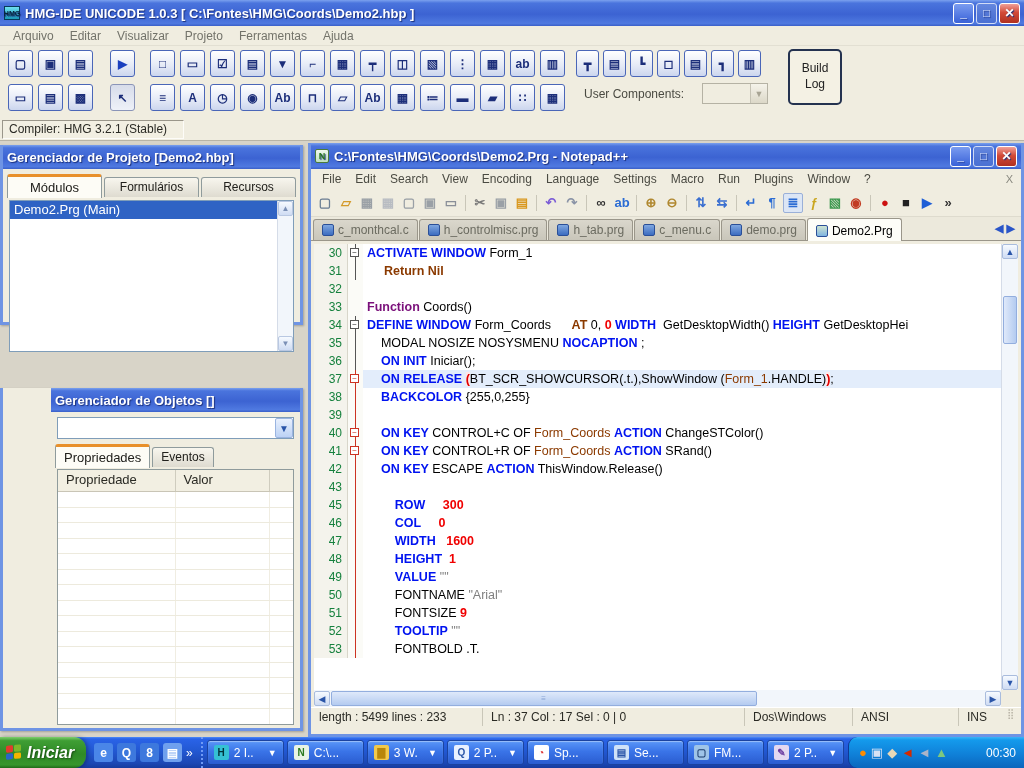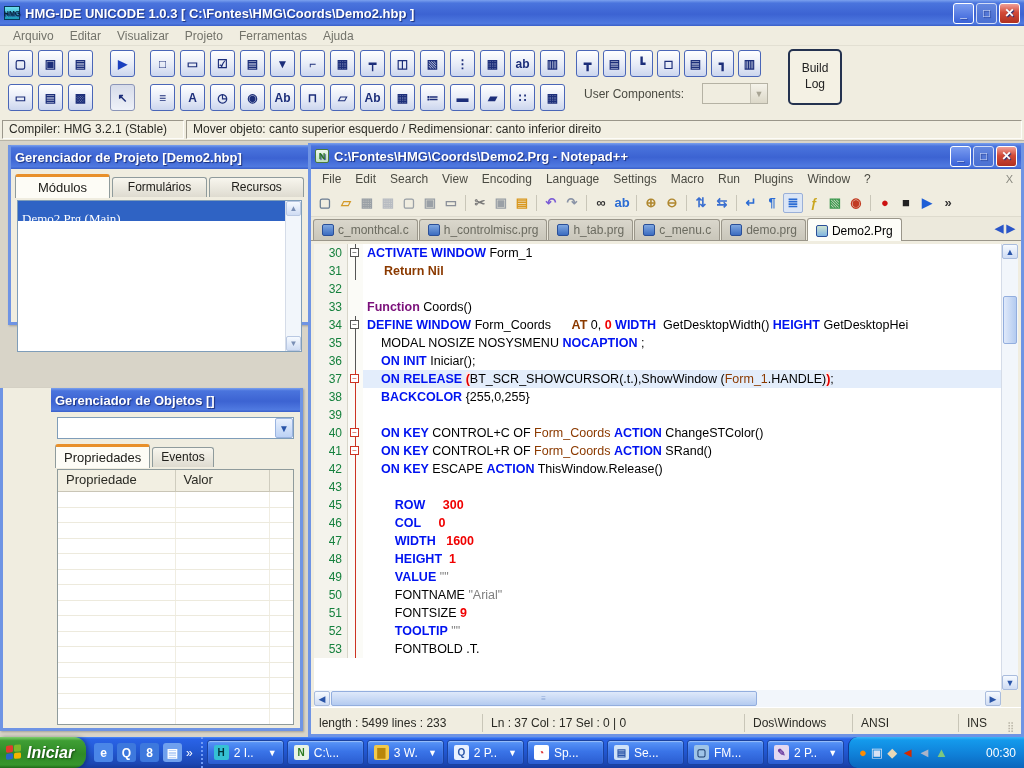--- a/index.html
+++ b/index.html
@@ -35,29 +35,29 @@
   #uc-combo .arrow{margin-left:auto;width:17px;background:linear-gradient(#f5f3ea,#dcd8c8);border-left:1px solid #c5c2b4;
     color:#a8a494;font-size:9px;display:flex;align-items:center;justify-content:center;}
   #ide-status{position:absolute;left:0;top:119px;width:1024px;height:21px;display:flex;gap:2px;padding:1px 2px;background:#f0ede0;}
   #ide-status .pane{font-size:12px;color:#2a2a24;padding:1px 6px;white-space:nowrap;overflow:hidden;}
   #ide-status .pane.one{width:182px;flex:none;}
   #ide-status .pane.two{flex:1;}
 
   
   .toolwin{position:absolute;border:3px solid #6f94e4;border-top:none;background:#f0ede0;box-shadow:1px 1px 2px rgba(0,0,0,.25);}
   .toolwin .titlebar{height:24px;font-size:13px;}
-  #pm{left:0;top:145px;width:303px;height:180px;margin-left:8px;}
+  #pm{left:0;top:145px;width:303px;height:180px;}
   #om{left:0;top:388px;width:303px;height:343px;padding-left:48px;}
   .tabrow{display:flex;gap:2px;padding:0 4px;align-items:flex-end;}
   .xp-tab{border:1px solid #8f9b9c;border-bottom:none;border-radius:3px 3px 0 0;background:linear-gradient(#f8f6ee,#dedbd0);
     font-size:12px;color:#21201c;padding:2px 8px 3px;text-align:center;white-space:nowrap;}
   .xp-tab.active{background:#fdfcf6;border-top:3px solid #e8902c;padding-top:3px;position:relative;z-index:2;margin-bottom:-1px;font-size:13px;}
   #pm-tabs2 .xp-tab{flex:1;}
   #pm-list{margin:3px 6px;height:152px;background:#fff;border:1px solid #7f9db9;position:relative;overflow:hidden;}
-  .lb-item{height:18px;font-size:13px;padding:10px 4px;color:#000;font-family:Liberation Serif, serif;}
+  .lb-item{height:18px;font-size:13px;padding:1px 4px;color:#000;}
   .lb-item.sel{background:#2f63c4;color:#fff;}
   .vsb{position:absolute;top:0;right:0;bottom:0;width:16px;background:#f2f6fb;border-left:1px solid #d5dce8;}
   .vsb .sb-btn{height:15px;background:linear-gradient(#f6faff,#cfdcf3);border:1px solid #b9c8e2;border-radius:2px;
     color:#7a8fb5;font-size:8px;display:flex;align-items:center;justify-content:center;}
   .vsb .sb-btn.bottom{position:absolute;bottom:0;left:0;right:0;}
   #om-combo{margin:5px 6px;height:22px;background:#fff;border:1px solid #7f9db9;display:flex;}
   #om-combo .arrow{margin-left:auto;width:18px;background:linear-gradient(#e8f0fd,#bcd2f5);border:1px solid #9ab4e0;border-radius:2px;
     color:#2a55a8;font-size:10px;display:flex;align-items:center;justify-content:center;}
   #om-grid{margin:2px 6px;border:1px solid #8f9b9c;background:#fff;height:256px;overflow:hidden;}
   #om-ghead{display:flex;height:22px;background:#f2efe2;border-bottom:1px solid #c9c5b6;font-size:13px;color:#2a2a24;}
@@ -104,21 +104,21 @@
   .tk-s{color:#808080;}
   .tk-r{color:#e00000;font-weight:700;background:#ffe8e8;}
   #ed-vscroll{position:absolute;right:3px;top:101px;bottom:44px;width:17px;background:#f2f6fb;border-left:1px solid #d5dce8;}
   #ed-hscroll{position:absolute;left:3px;right:20px;bottom:27px;height:17px;background:#f2f6fb;display:flex;align-items:center;}
   .hsb-btn{width:16px;height:15px;background:linear-gradient(#f6faff,#cfdcf3);border:1px solid #a9bcdd;border-radius:2px;
     color:#2a55a8;font-size:9px;display:flex;align-items:center;justify-content:center;flex:none;}
   .hsb-btn.right{margin-left:auto;}
   #h-thumb{width:62%;height:15px;margin-left:1px;border-radius:2px;background:linear-gradient(#dfe9fa,#b4cbf0);border:1px solid #93aede;
     display:flex;align-items:center;justify-content:center;color:#8aa4d4;font-size:8px;letter-spacing:1px;}
   #npp-status{position:absolute;left:0;right:0;bottom:2px;height:25px;background:#f0ede0;border-top:1px solid #fff;
-    display:flex;align-items:flex-end;font-size:12px;color:#2a2a24;}
+    display:flex;align-items:flex-start;font-size:12px;color:#2a2a24;}
   #npp-status .sp{padding:0 8px;white-space:nowrap;overflow:hidden;border-right:1px solid #c9c6b8;height:18px;line-height:18px;}
   #npp-status .grip{margin-left:2px;color:#b8b4a6;font-size:10px;padding-right:2px;}
 
   
   #taskbar{position:absolute;left:0;top:737px;width:1024px;height:31px;
     background:linear-gradient(180deg,#4f8df8 0%,#2a63e8 6%,#2258d2 45%,#1c47b4 85%,#173c9e 100%);display:flex;align-items:stretch;}
   #start-btn{width:86px;border-radius:0 12px 12px 0;background:linear-gradient(180deg,#7fd06f 0%,#3f9e34 12%,#2f8a26 55%,#37962c 90%,#1f6a18 100%);
     display:flex;align-items:center;gap:5px;padding:0 10px 0 6px;color:#fff;font-size:16px;font-weight:700;font-style:italic;
     text-shadow:1px 1px 2px #1a4a12;box-shadow:2px 0 4px rgba(0,0,0,.3);}
   #win-flag{width:16px;height:15px;display:grid;grid-template-columns:7px 7px;grid-template-rows:6.5px 6.5px;gap:1px;transform:skewY(-6deg);}
@@ -206,21 +206,20 @@
         <div class="tbtn small" style="left: 576px; top: 4px;">┳</div>
         <div class="tbtn small" style="left: 603px; top: 4px;">▤</div>
         <div class="tbtn small" style="left: 630px; top: 4px;">┗</div>
         <div class="tbtn small" style="left: 657px; top: 4px;">◻</div>
         <div class="tbtn small" style="left: 684px; top: 4px;">▤</div>
         <div class="tbtn small" style="left: 711px; top: 4px;">┓</div>
         <div class="tbtn small" style="left: 738px; top: 4px;">▥</div>
       </div>
     <div id="ide-status">
       <span class="pane one sunken">Compiler: HMG 3.2.1 (Stable)</span>
-      <span class="pane two sunken">Mover objeto: canto superior esquerdo / Redimensionar: canto inferior direito</span>
     </div>
   </div>
 
   <div id="pm" class="toolwin">
     <div class="titlebar">
       <span>Gerenciador de Projeto [Demo2.hbp]</span>
     </div>
     <div style="height:4px;"></div>
     <div id="pm-tabs2" class="tabrow" style="margin-top:1px;">
         <span class="xp-tab active">Módulos</span>

